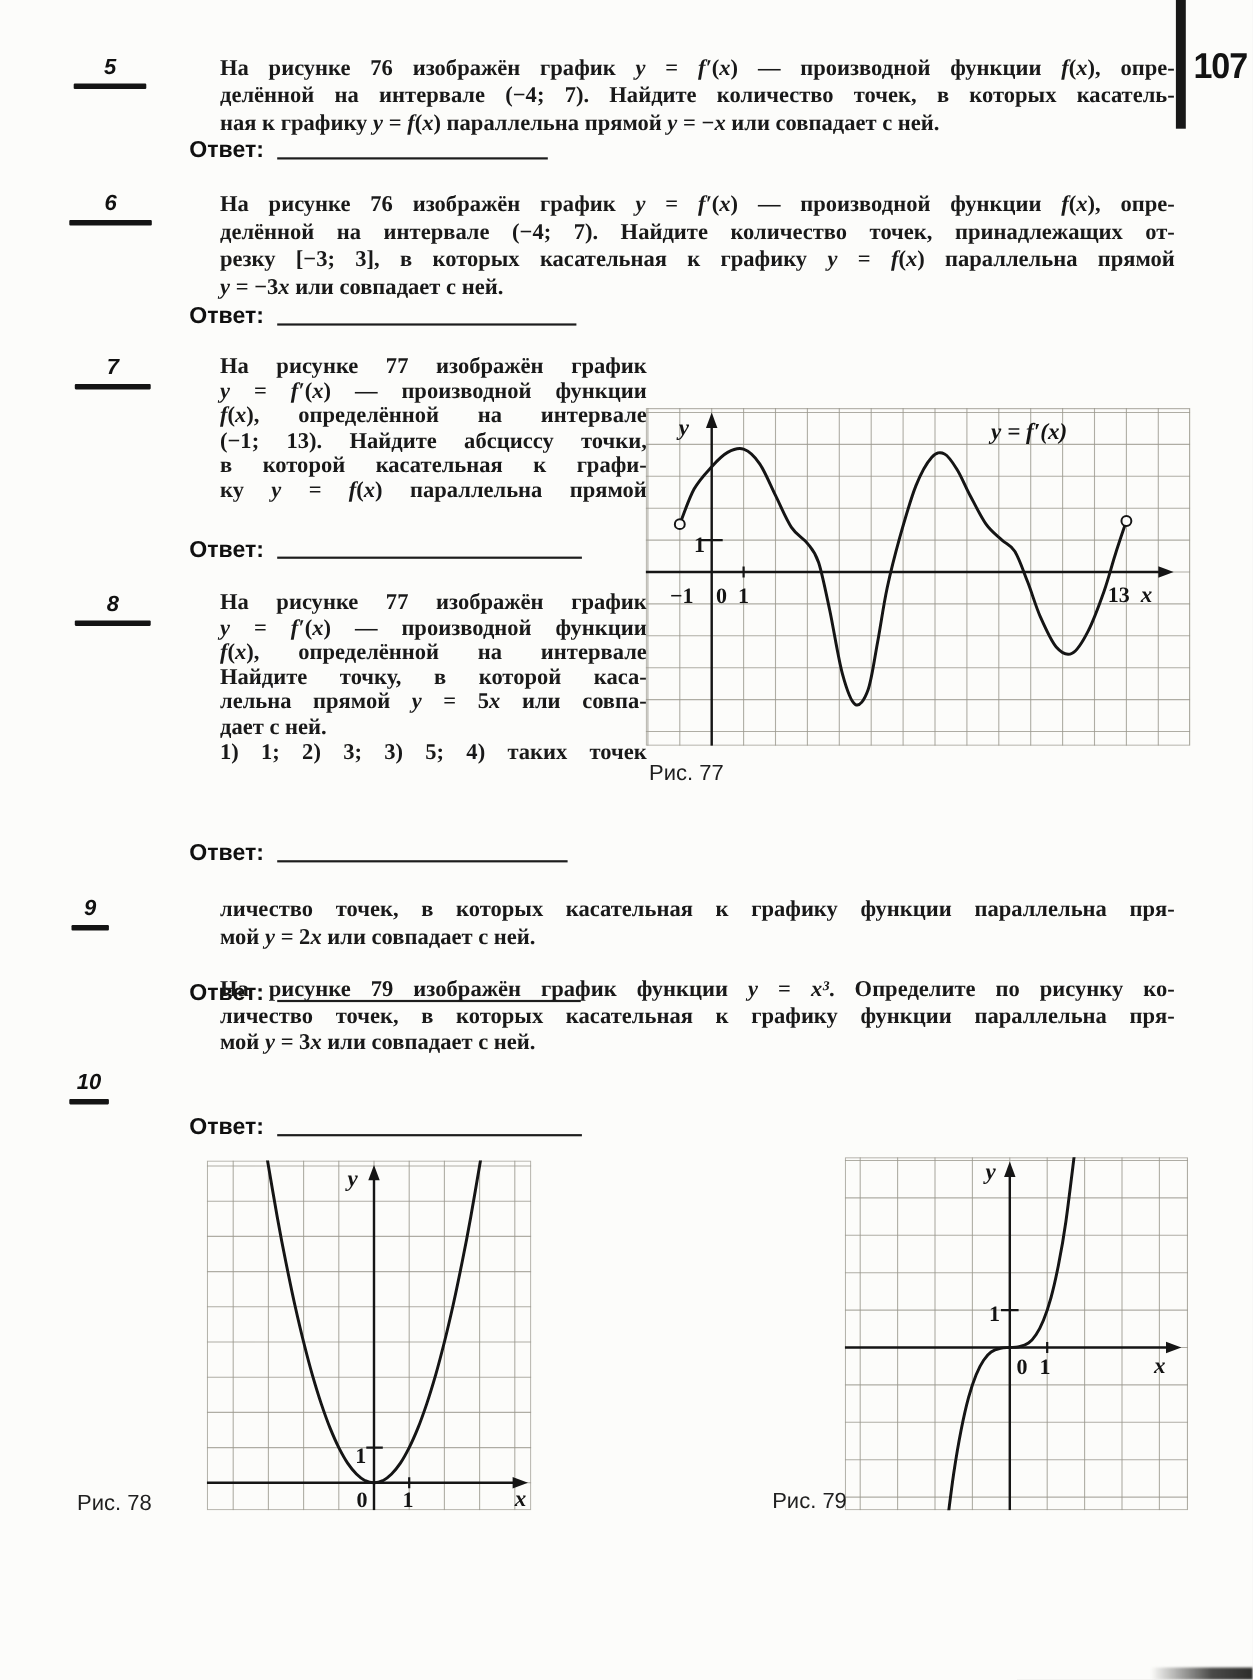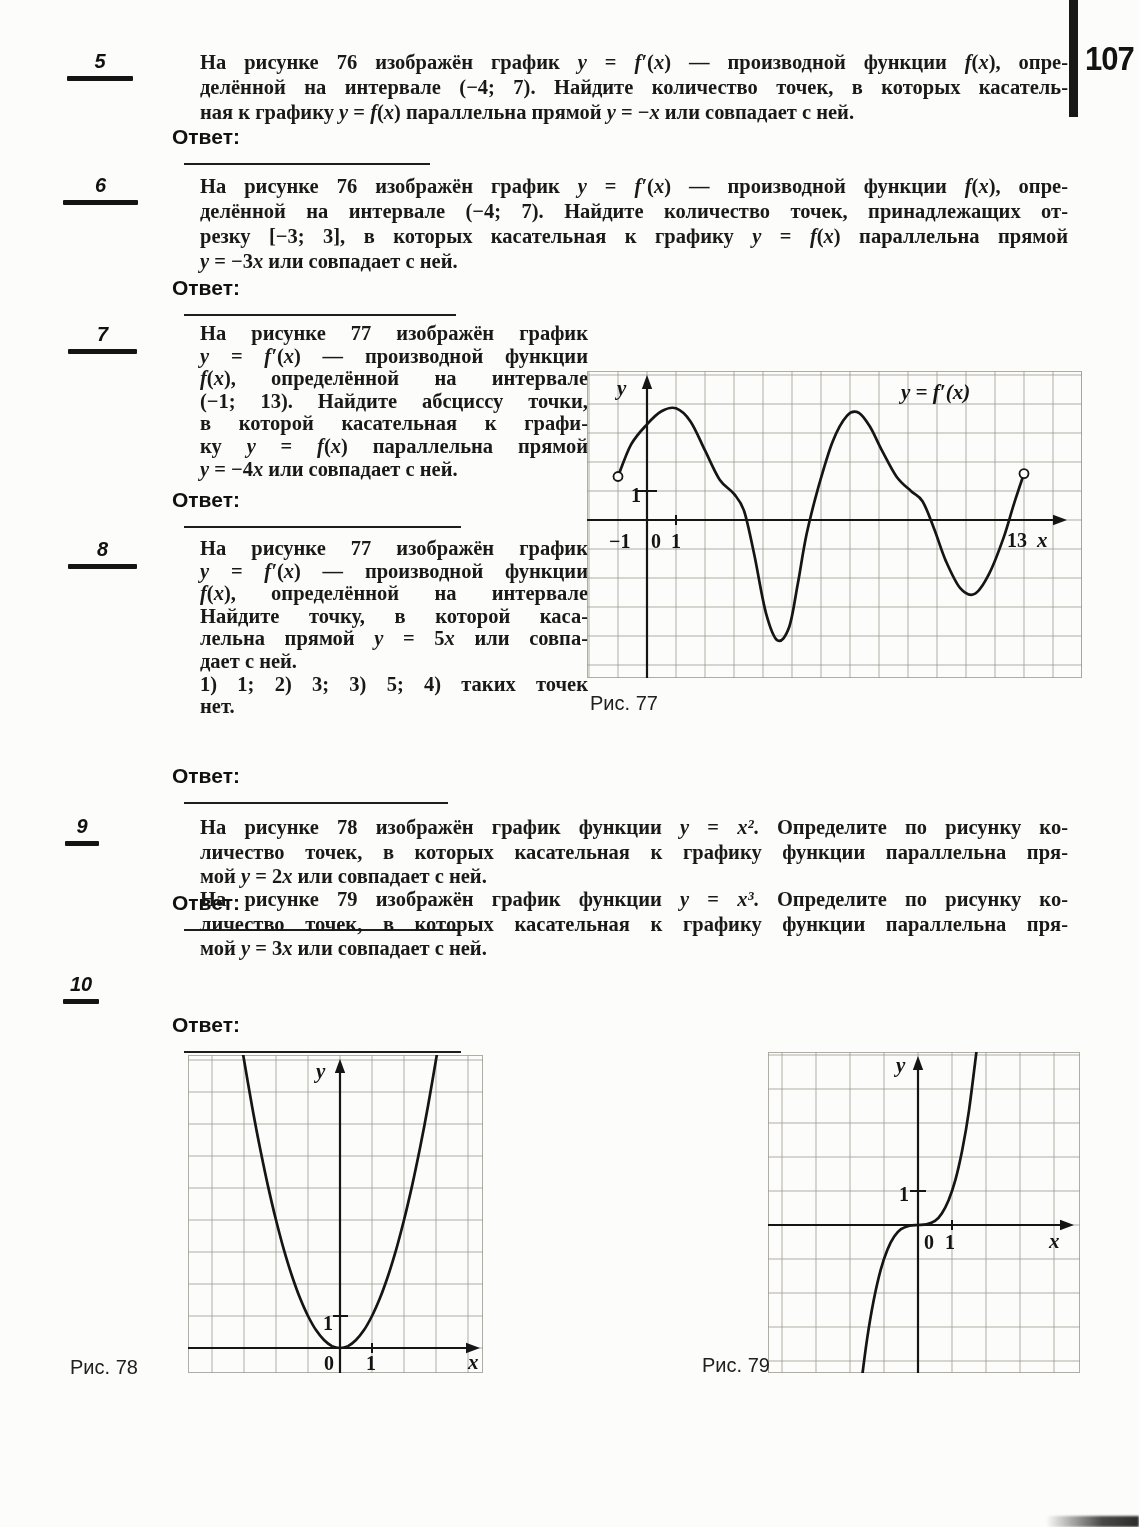--- a/index.html
+++ b/index.html
@@ -7,21 +7,21 @@
          font-family:"Liberation Serif",serif;color:#161616;}
   
   .pnum{position:absolute;text-align:center;font:italic 700 20px "Liberation Sans",sans-serif;color:#111;}
   .pnum .bar{height:4.5px;background:#141414;margin-top:3px;border-radius:1px;}
   
   .ptext{position:absolute;font-weight:600;font-size:20.5px;color:#191919;margin-left:28px;}
   .tl{text-align:justify;text-align-last:justify;white-space:normal;}
   .tl.flush{text-align-last:left;}
   .ptext i{font-style:italic;}
   
-  .ans{position:absolute;display:flex;align-items:flex-start;flex-direction:column;}
+  .ans{position:absolute;display:flex;align-items:center;}
   .ans .lbl{font:700 21px "Liberation Sans",sans-serif;color:#101010;}
   .ans .rule{display:inline-block;border-bottom:2.4px solid #1d1d1d;height:14px;margin-left:12px;}
   
   .fig{position:absolute;}
   .figcap{position:absolute;font:400 20px "Liberation Sans",sans-serif;color:#202020;}
   .sv-it{font:italic 600 21px "Liberation Serif",serif;fill:#141414;}
   .sv-num{font:600 20px "Liberation Serif",serif;fill:#141414;}
   
   .tabbar{position:absolute;left:1069px;top:0;width:9px;height:117px;background:#181818;}
   .pageno{position:absolute;left:1085px;top:42px;font:700 31px "Liberation Sans",sans-serif;
@@ -70,40 +70,38 @@
     <span>7</span>
     <div class="bar"></div>
   </div>
   <div class="ptext" style="left:172px;top:322px;width:388px;line-height:22.6px;">
       <div class="tl">На рисунке 77 изображён график</div>
       <div class="tl"><i>y</i> = <i>f′</i>(<i>x</i>) — производной функции</div>
       <div class="tl"><i>f</i>(<i>x</i>), определённой на интервале</div>
       <div class="tl">(−1; 13). Найдите абсциссу точки,</div>
       <div class="tl">в которой касательная к графи-</div>
       <div class="tl">ку <i>y</i> = <i>f</i>(<i>x</i>) параллельна прямой</div>
-      <div class="tl flush"><i>y</i> = −4<i>x</i> или совпадает с ней.</div>
     </div>
   <div class="ans" style="left:172px;top:488px;">
     <span class="lbl">Ответ:</span>
     <span class="rule" style="width:277px;"></span>
   </div>
 
   <div class="pnum" style="left:68px;top:538px;width:69px;">
     <span>8</span>
     <div class="bar"></div>
   </div>
   <div class="ptext" style="left:172px;top:537px;width:388px;line-height:22.6px;">
       <div class="tl">На рисунке 77 изображён график</div>
       <div class="tl"><i>y</i> = <i>f′</i>(<i>x</i>) — производной функции</div>
       <div class="tl"><i>f</i>(<i>x</i>), определённой на интервале</div>
       <div class="tl">Найдите точку, в которой каса-</div>
       <div class="tl">лельна прямой <i>y</i> = 5<i>x</i> или совпа-</div>
       <div class="tl flush">дает с ней.</div>
       <div class="tl">1) 1;  2) 3;  3) 5;  4) таких точек</div>
-      <div class="tl flush">нет.</div>
     </div>
   <div class="ans" style="left:172px;top:764px;">
     <span class="lbl">Ответ:</span>
     <span class="rule" style="width:264px;"></span>
   </div>
 
   <div class="fig" style="left:587px;top:371px;width:495px;height:307px;">
     <svg width="495" height="307" viewBox="0 0 495 307">
         <line x1="2" y1="0" x2="2" y2="307" stroke="#9b998f" stroke-width="1" opacity="0.8"></line>
         <line x1="31" y1="0" x2="31" y2="307" stroke="#9b998f" stroke-width="1" opacity="0.8"></line>
@@ -154,21 +152,20 @@
         <text x="420" y="176" class="sv-num">13</text>
       </svg>
   </div>
   <div class="figcap" style="left:590px;top:692px;">Рис. 77</div>
 
   <div class="pnum" style="left:65px;top:815px;width:34px;">
     <span>9</span>
     <div class="bar"></div>
   </div>
   <div class="ptext" style="left:172px;top:815px;width:868px;line-height:24.5px;">
-      <div class="tl">На рисунке 78 изображён график функции <i>y</i> = <i>x²</i>. Определите по рисунку ко-</div>
       <div class="tl">личество точек, в которых касательная к графику функции параллельна пря-</div>
       <div class="tl flush">мой <i>y</i> = 2<i>x</i> или совпадает с ней.</div>
     </div>
   <div class="ans" style="left:172px;top:891px;">
     <span class="lbl">Ответ:</span>
     <span class="rule" style="width:276px;"></span>
   </div>
 
   <div class="pnum" style="left:63px;top:973px;width:36px;">
     <span>10</span>

